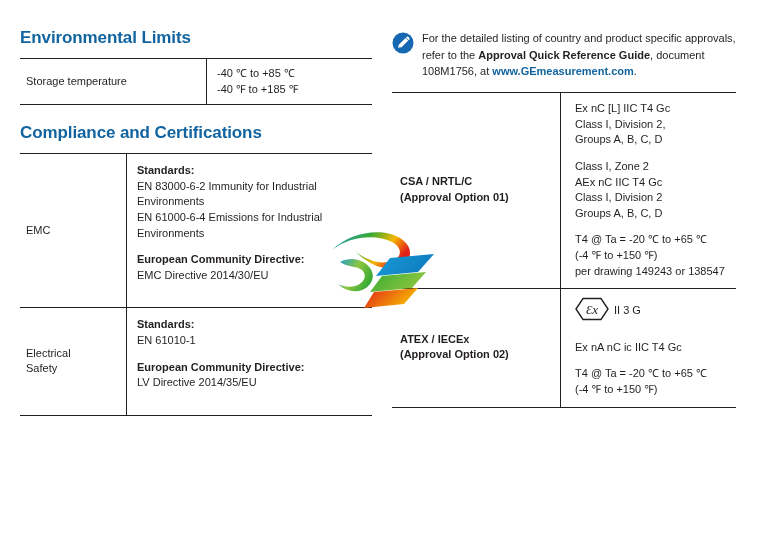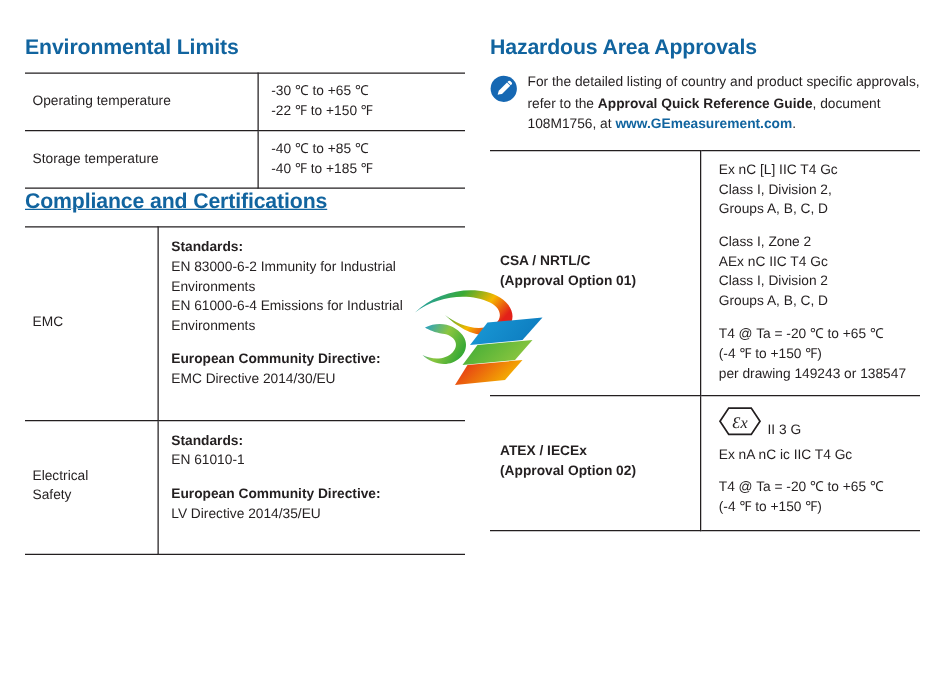--- a/index.html
+++ b/index.html
@@ -37,21 +37,21 @@
 
   
   h2.section-title {
     font-size: 17px;
     font-weight: bold;
     color: #11649f;
     margin: 0 0 10px 0;
     letter-spacing: -0.1px;
   }
   h2.section-title.second {
-    text-decoration: underline;
+    margin-top: 18px;
   }
 
   
   table.spec {
     border-collapse: collapse;
     width: 100%;
     table-layout: fixed;
   }
   table.spec td {
     border-top: 1px solid #231f20;
@@ -128,23 +128,23 @@
   }
   #hazard-table td.value-cell {
     vertical-align: top;
     padding-top: 8px;
     padding-bottom: 9px;
     padding-left: 14px;
     font-size: 11px;
   }
   .ex-row {
     display: flex;
-    align-items: flex-end;
+    align-items: center;
     gap: 5px;
-    margin-bottom: 2px;
+    margin-bottom: 14px;
   }
   .ex-mark { flex: 0 0 auto; }
   .ex-class {
     font-size: 11px;
     padding-bottom: 2px;
   }
 
   
   .swoosh {
     position: absolute;
@@ -160,27 +160,20 @@
 
 <div class="page">
 
   <div class="col-left">
 
     <h2 class="section-title">Environmental Limits</h2>
 
     <table class="spec" id="env-table">
       <tbody>
         <tr>
-          <td class="label-cell">Operating temperature</td>
-          <td class="value-cell">
-            <span class="line">-30 ℃ to +65 ℃</span>
-            <span class="line">-22 ℉ to +150 ℉</span>
-          </td>
-        </tr>
-        <tr>
           <td class="label-cell">Storage temperature</td>
           <td class="value-cell">
             <span class="line">-40 ℃ to +85 ℃</span>
             <span class="line">-40 ℉ to +185 ℉</span>
           </td>
         </tr>
       </tbody>
     </table>
 
     <h2 class="section-title second">Compliance and Certifications</h2>
@@ -212,21 +205,20 @@
             <span class="strong-line">European Community Directive:</span>
             <span class="line">LV Directive 2014/35/EU</span>
           </td>
         </tr>
       </tbody>
     </table>
   </div>
 
   <div class="col-right">
 
-    <h2 class="section-title">Hazardous Area Approvals</h2>
 
     <div class="note">
       <span class="note-icon">
         <svg width="22" height="22" viewBox="0 0 22 22">
           <circle cx="11" cy="11" r="10.5" fill="#1668b3"></circle>
           <path d="M6.2 15.6 L7.0 12.6 L13.6 6.0 L16.2 8.6 L9.6 15.2 Z" fill="#ffffff"></path>
           <path d="M14.0 5.6 L16.6 8.2 L17.4 7.4 A1.5 1.5 0 0 0 17.4 6.0 L16.2 4.8 A1.5 1.5 0 0 0 14.8 4.8 Z" fill="#ffffff"></path>
           <path d="M6.2 15.6 L7.6 15.2 L6.6 14.2 Z" fill="#ffffff"></path>
         </svg>
       </span>

